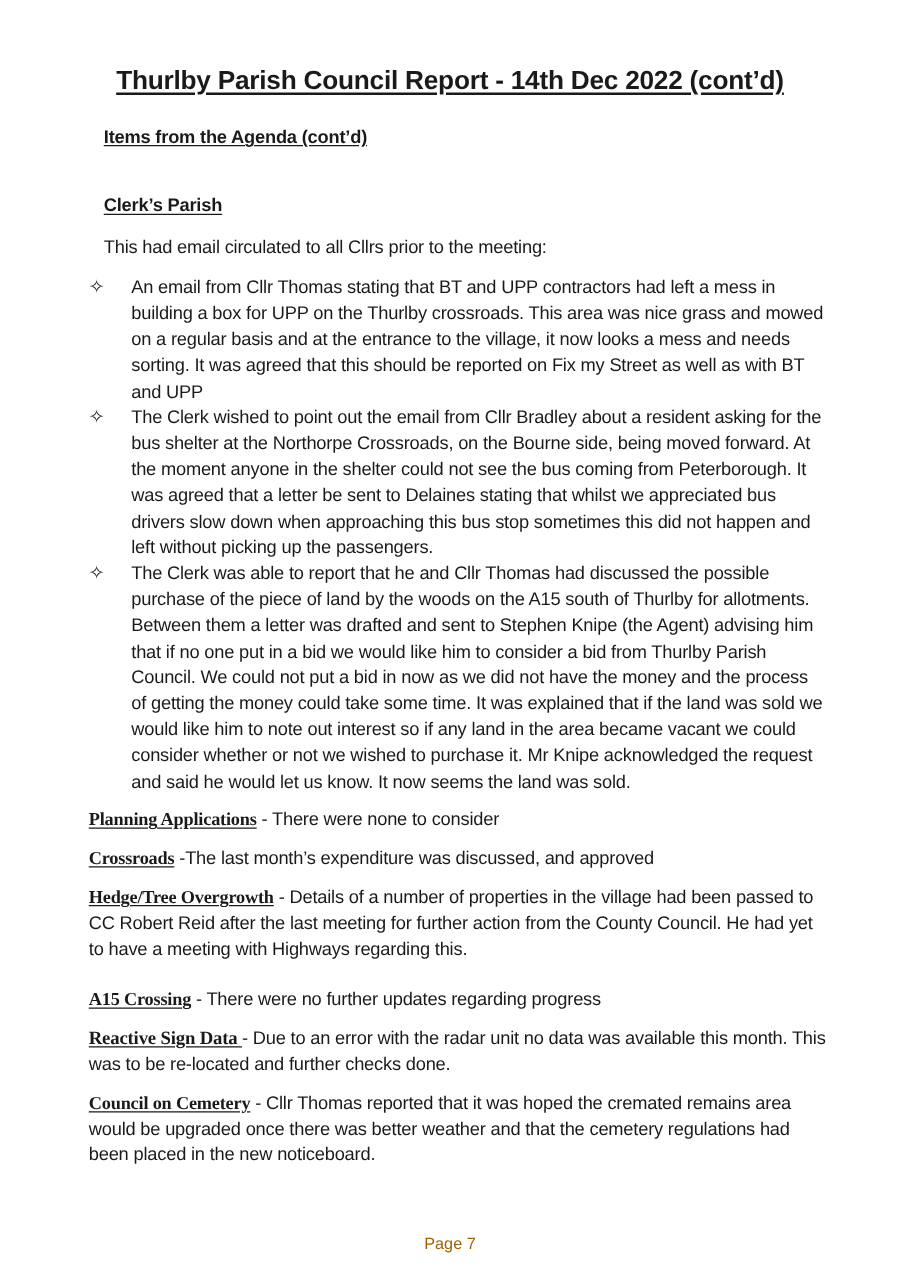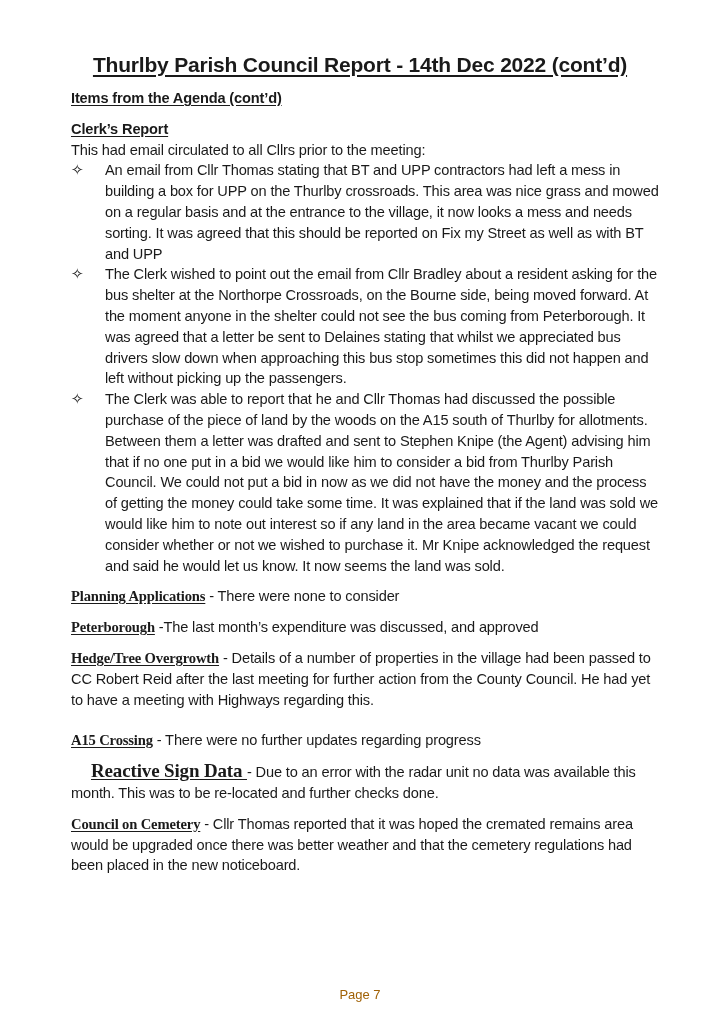--- a/index.html
+++ b/index.html
@@ -40,21 +40,21 @@
       font-size: 14.6px;
       line-height: 20.8px;
       letter-spacing: -0.15px;
     }
     .section-heading {
       font-weight: bold;
       text-decoration: underline;
       text-underline-offset: 2px;
     }
     .block {
-      margin: 0;
+      margin: 12px;
     }
     .gap { height: 10px; }
     ul.bullets {
       list-style: none;
       margin: 0;
       padding: 0;
     }
     ul.bullets li {
       position: relative;
       padding-left: 34px;
@@ -72,22 +72,21 @@
     .para {
       margin: 0;
     }
     .para .label {
       font-weight: bold;
       text-decoration: underline;
       text-underline-offset: 2px;
       font-family: Liberation Serif, serif;
     }
     .para .label.small {
-      font-size: 19px;
-      margin-left: 20px;
+      font-size: 15px;
     }
     .footer {
       position: absolute;
       left: 0; width: 720px;
       top: 986px;
       text-align: center;
       font-size: 13px;
       line-height: 18px;
       color: #a16207;
     }
@@ -97,21 +96,21 @@
 
 <div class="page">
 
   <div class="title">Thurlby Parish Council Report - 14th Dec 2022 (cont’d)</div>
 
   <div class="content">
 
     <div class="section-heading block">Items from the Agenda (cont’d)</div>
     <div class="gap"></div>
 
-    <div class="section-heading block">Clerk’s Report</div>
+    <div class="section-heading block">Clerk’s Parish</div>
     <div class="block">This had email circulated to all Cllrs prior to the meeting:</div>
 
     <ul class="bullets">
       <li>
         <span class="bullet">✧</span>
         <span>An email from Cllr Thomas stating that BT and UPP contractors had left a mess in building a box for UPP on the Thurlby crossroads. This area was nice grass and mowed on a regular basis and at the entrance to the village, it now looks a mess and needs sorting. It was agreed that this should be reported on Fix my Street as well as with BT and UPP</span>
       </li>
       <li>
         <span class="bullet">✧</span>
         <span>The Clerk wished to point out the email from Cllr Bradley about a resident asking for the bus shelter at the Northorpe Crossroads, on the Bourne side, being moved forward. At the moment anyone in the shelter could not see the bus coming from Peterborough. It was agreed that a letter be sent to Delaines stating that whilst we appreciated bus drivers slow down when approaching this bus stop sometimes this did not happen and left without picking up the passengers.</span>
@@ -122,21 +121,21 @@
       </li>
     </ul>
     <div class="gap"></div>
 
     <p class="para">
       <span class="label">Planning Applications</span><span> - There were none to consider</span>
     </p>
     <div class="gap"></div>
 
     <p class="para">
-      <span class="label">Peterborough</span><span> -The last month’s expenditure was discussed, and approved</span>
+      <span class="label">Crossroads</span><span> -The last month’s expenditure was discussed, and approved</span>
     </p>
     <div class="gap"></div>
 
     <p class="para">
       <span class="label">Hedge/Tree Overgrowth</span><span> - Details of a number of properties in the village had been passed to CC Robert Reid after the last meeting for further action from the County Council. He had yet to have a meeting with Highways regarding this.</span>
     </p>
     <div class="gap"></div>
 
     <div class="gap"></div>
 

